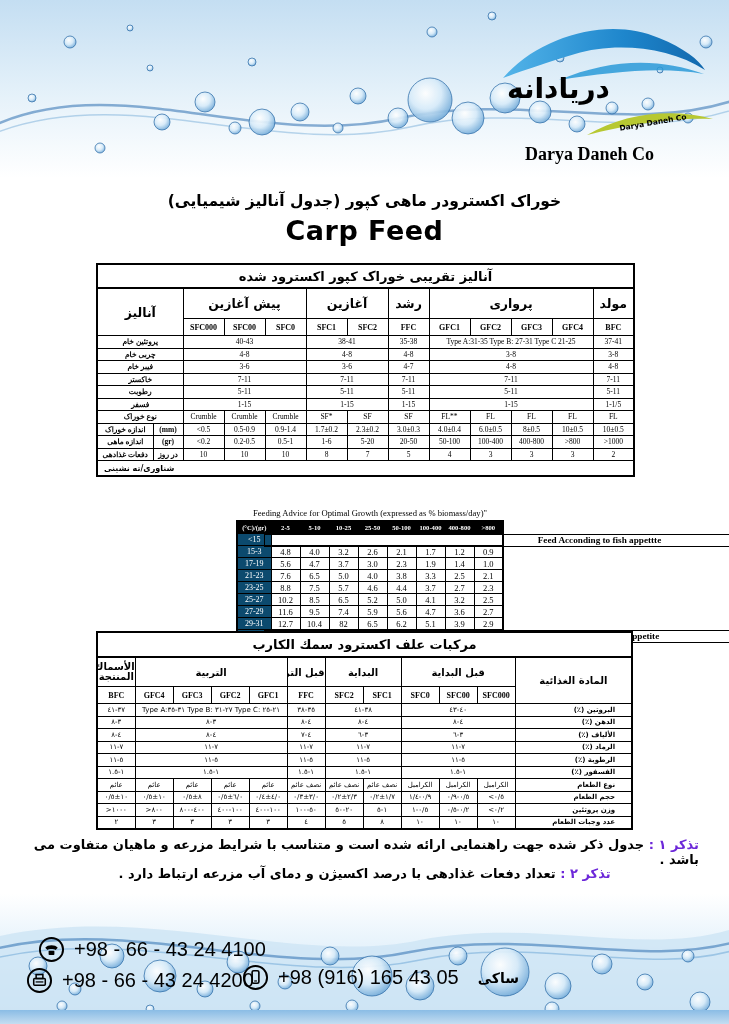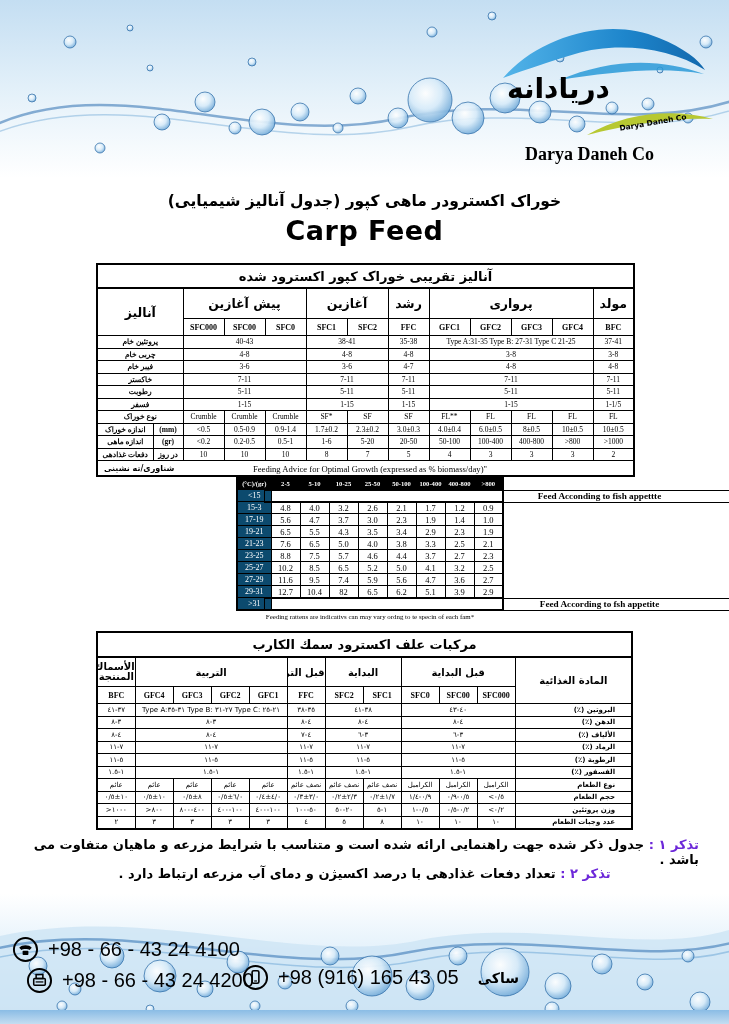--- a/index.html
+++ b/index.html
@@ -36,21 +36,21 @@
   .t1 td.analysis{font-size:13.5px;}
   .t1 tr.codes-row td{font-weight:bold;font-size:8px;height:16px;font-family:"Liberation Serif",serif;}
   .t1 tr.data-row td{font-size:7.5px;height:11.5px;font-family:"Liberation Serif",serif;}
   .t1 td.lbl{font-family:"DejaVu Sans",sans-serif;font-weight:bold;font-size:7.5px;}
   .t1 td.tiny{font-size:6px;}
   .t1 tr.float-row td{font-size:8px;font-weight:bold;height:14px;text-align:left;padding-left:6px;direction:rtl;}
 
   
   .t2-wrap{position:absolute;left:234px;top:464px;width:272px;text-align:center;
            font-family:"Liberation Serif",serif;}
-  .t2-title{font-size:8.6px;margin-bottom:2px;white-space:nowrap;}
+  .t2-title{font-size:8.6px;margin-bottom:2px;white-space:nowrap;margin-top:44px;}
   .t2{width:266px;margin:0 auto;font-family:"Liberation Serif",serif;}
   .t2 td{font-size:8.5px;height:11px;}
   .t2 tr.hdr td{background:#000;color:#fff;font-size:6.6px;font-weight:bold;height:11px;}
   .t2 td.lbl{background:#0c4a6e;color:#fff;font-size:8px;}
   .t2 td.note{font-size:9.2px;}
   .t2-foot{font-size:6.9px;margin-top:2px;white-space:nowrap;}
 
   
   .t3-wrap{position:absolute;left:96px;top:631px;}
   .t3{width:537px;direction:rtl;}
@@ -66,21 +66,21 @@
 
   
   .note{position:absolute;left:30px;width:669px;direction:rtl;font-size:13px;font-weight:bold;}
   .note1{top:837px;text-align:right;}
   .note2{top:866px;text-align:center;}
   .note-label{color:#6d28d9;}
 
   
   .contact-item{position:absolute;display:flex;align-items:center;gap:9px;
                 font-size:20px;font-family:"Liberation Sans","DejaVu Sans",sans-serif;}
-  .c1{top:936px;left:12px;}
+  .c1{top:936px;left:38px;}
   .c2{top:967px;left:26px;}
   .c3{top:964px;left:242px;}
   .cicon{width:27px;height:27px;display:inline-block;}
   .saki{font-size:14px;font-weight:bold;direction:rtl;margin-left:10px;}
 </style>
 </head>
 <body>
 
 <svg class="water-top deco" viewBox="0 0 729 178" preserveAspectRatio="none">
   <defs>
@@ -355,31 +355,20 @@
           <td>5.6</td>
           <td>4.7</td>
           <td>3.7</td>
           <td>3.0</td>
           <td>2.3</td>
           <td>1.9</td>
           <td>1.4</td>
           <td>1.0</td>
         </tr>
     <tr>
-          <td class="lbl">19-21</td>
-          <td>6.5</td>
-          <td>5.5</td>
-          <td>4.3</td>
-          <td>3.5</td>
-          <td>3.4</td>
-          <td>2.9</td>
-          <td>2.3</td>
-          <td>1.9</td>
-        </tr>
-    <tr>
           <td class="lbl">21-23</td>
           <td>7.6</td>
           <td>6.5</td>
           <td>5.0</td>
           <td>4.0</td>
           <td>3.8</td>
           <td>3.3</td>
           <td>2.5</td>
           <td>2.1</td>
         </tr>

